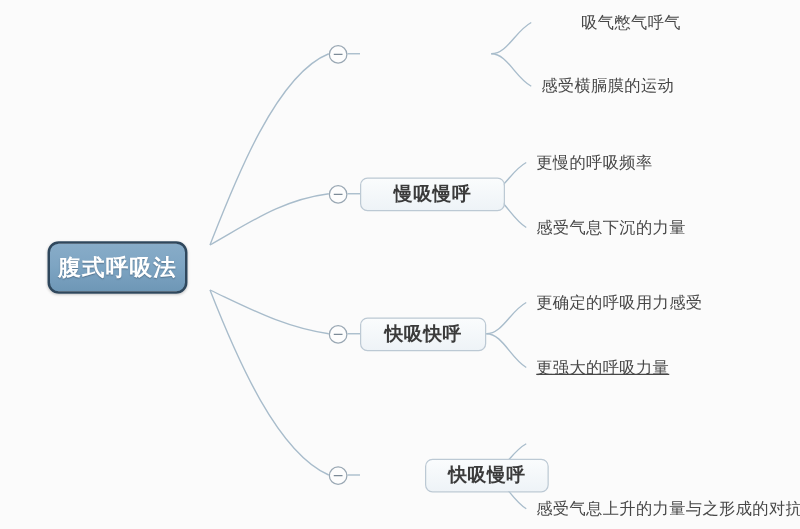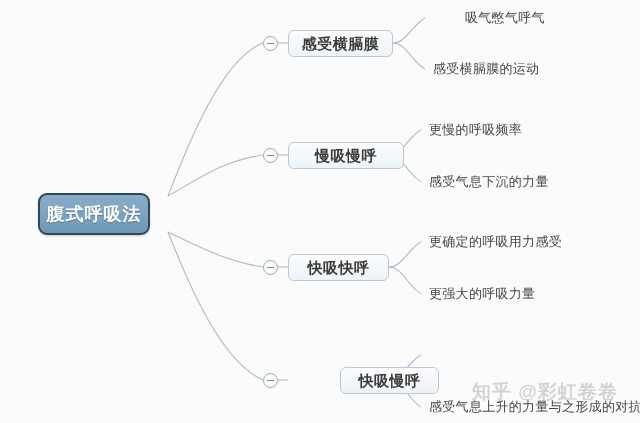--- a/index.html
+++ b/index.html
@@ -159,47 +159,43 @@
     </g>
   </svg>
 
   <div class="root-node">
     <span class="root-label">腹式呼吸法</span>
   </div>
 
   <div class="collapse-toggle" style="left:263px; top:36px;">
     <span class="minus"></span>
   </div>
-  <div class="branch-node" style="left:288px; top:30px; width:105px;">
-    <span class="branch-label">感受横膈膜</span>
-  </div>
   <div class="leaf-text" style="left:433px; top:11px;margin-left:32px;">吸气憋气呼气</div>
   <div class="leaf-text" style="left:433px; top:62px;">感受横膈膜的运动</div>
 
   <div class="collapse-toggle" style="left:263px; top:148px;">
     <span class="minus"></span>
   </div>
   <div class="branch-node" style="left:288px; top:142px; width:116px;">
     <span class="branch-label">慢吸慢呼</span>
   </div>
   <div class="leaf-text" style="left:429px; top:123px;">更慢的呼吸频率</div>
   <div class="leaf-text" style="left:429px; top:175px;">感受气息下沉的力量</div>
 
   <div class="collapse-toggle" style="left:263px; top:260px;">
     <span class="minus"></span>
   </div>
   <div class="branch-node" style="left:288px; top:254px; width:101px;">
     <span class="branch-label">快吸快呼</span>
   </div>
   <div class="leaf-text" style="left:429px; top:235px;">更确定的呼吸用力感受</div>
-  <div class="leaf-text" style="left:429px; top:287px;">更强大的呼吸力量</div>
+  <div class="leaf-text" style="left:429px; top:287px;text-decoration:underline;">更强大的呼吸力量</div>
 
   <div class="collapse-toggle" style="left:263px; top:373px;">
     <span class="minus"></span>
   </div>
   <div class="branch-node" style="left:304px; top:367px; width:99px;margin-left:36px;">
     <span class="branch-label">快吸慢呼</span>
   </div>
   <div class="leaf-text" style="left:429px; top:400px;">感受气息上升的力量与之形成的对抗</div>
 
-  <div class="watermark">知乎 @彩虹卷卷</div>
 
 </div>
 
 </body></html>

